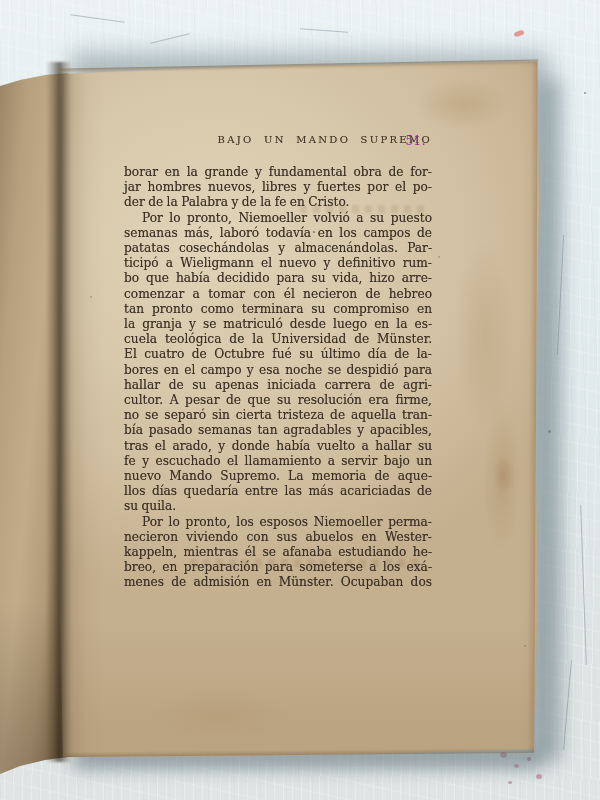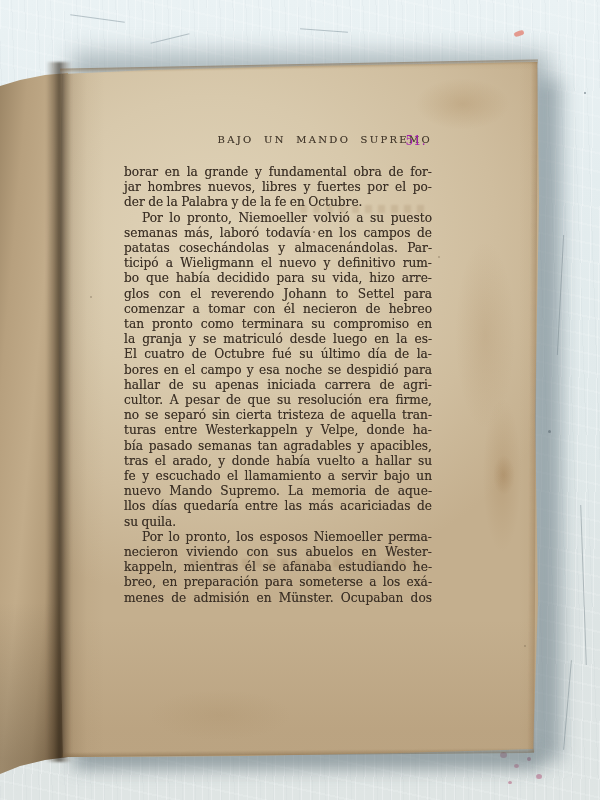--- a/index.html
+++ b/index.html
@@ -128,36 +128,35 @@
 
   <div class="running-header">
     <div class="running-title">BAJO UN MANDO SUPREMO</div>
     <div class="page-number">51.</div>
   </div>
 
   <div class="body-text">
 
   <div class="line">borar en la grande y fundamental obra de for-</div>
       <div class="line">jar hombres nuevos, libres y fuertes por el po-</div>
-      <div class="line end">der de la Palabra y de la fe en Octubre.</div>
+      <div class="line end">der de la Palabra y de la fe en Cristo.</div>
       <div class="line indent">Por lo pronto, Niemoeller volvió a su puesto</div>
       <div class="line">semanas más, laboró todavía en los campos de</div>
       <div class="line">patatas cosechándolas y almacenándolas. Par-</div>
       <div class="line">ticipó a Wieligmann el nuevo y definitivo rum-</div>
       <div class="line">bo que había decidido para su vida, hizo arre-</div>
-      <div class="line">glos con el reverendo Johann to Settel para</div>
       <div class="line">comenzar a tomar con él necieron de hebreo</div>
       <div class="line">tan pronto como terminara su compromiso en</div>
       <div class="line">la granja y se matriculó desde luego en la es-</div>
+      <div class="line">cuela teológica de la Universidad de Münster.</div>
       <div class="line">El cuatro de Octubre fué su último día de la-</div>
       <div class="line">bores en el campo y esa noche se despidió para</div>
       <div class="line">hallar de su apenas iniciada carrera de agri-</div>
       <div class="line">cultor. A pesar de que su resolución era firme,</div>
       <div class="line">no se separó sin cierta tristeza de aquella tran-</div>
-      <div class="line">turas entre Westerkappeln y Velpe, donde ha-</div>
       <div class="line">bía pasado semanas tan agradables y apacibles,</div>
       <div class="line">tras el arado, y donde había vuelto a hallar su</div>
       <div class="line">fe y escuchado el llamamiento a servir bajo un</div>
       <div class="line">nuevo Mando Supremo. La memoria de aque-</div>
       <div class="line">llos días quedaría entre las más acariciadas de</div>
       <div class="line end">su quila.</div>
       <div class="line indent">Por lo pronto, los esposos Niemoeller perma-</div>
       <div class="line">necieron viviendo con sus abuelos en Wester-</div>
       <div class="line">kappeln, mientras él se afanaba estudiando he-</div>
       <div class="line">breo, en preparación para someterse a los exá-</div>

